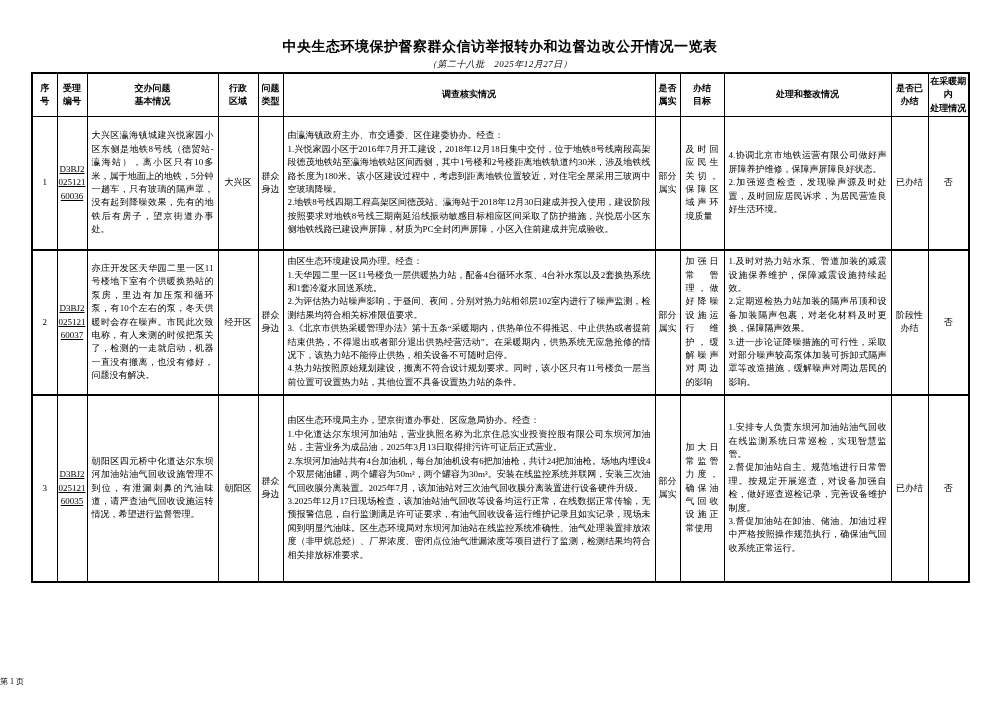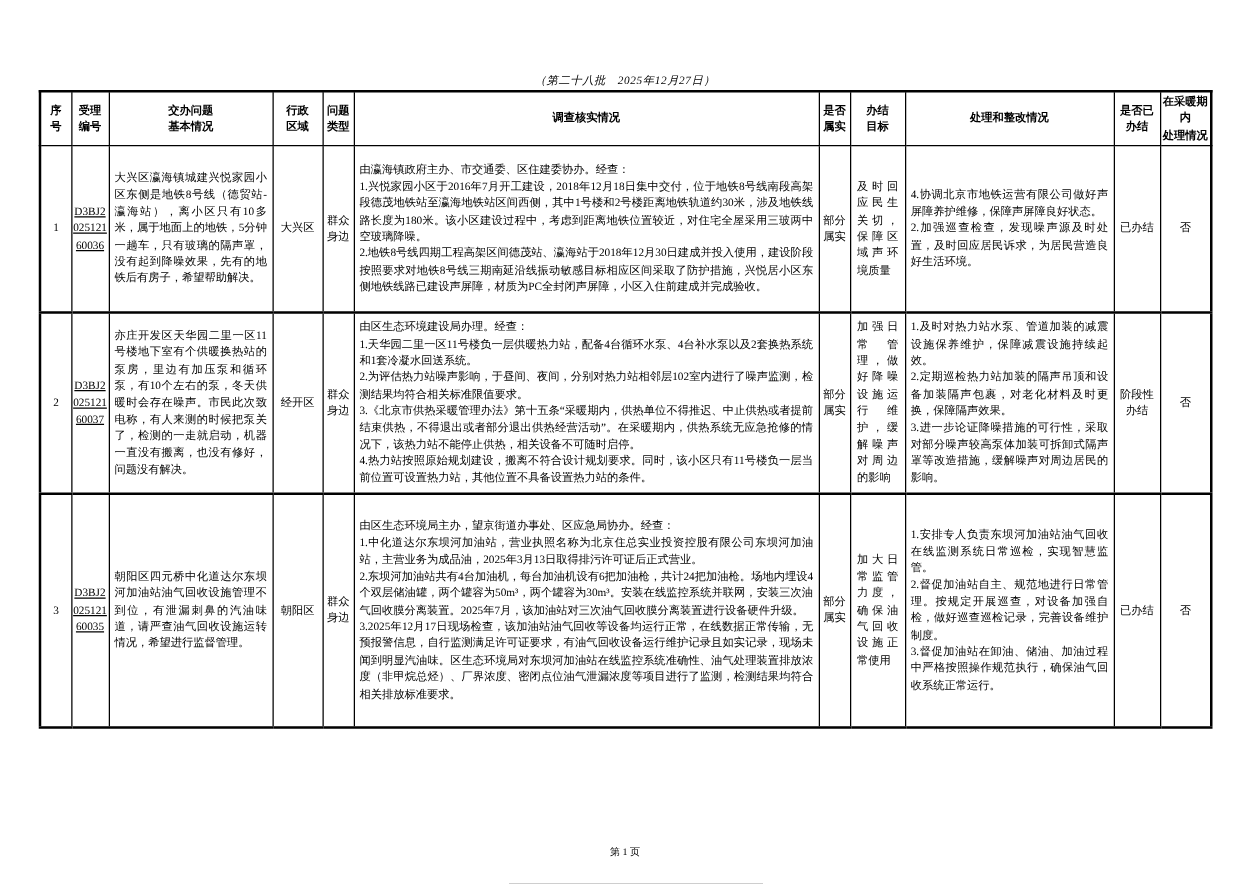--- a/index.html
+++ b/index.html
@@ -67,28 +67,28 @@
     word-break: break-all;
   }
   td.goal {
     text-align: justify;
     padding: 2px 5px;
     word-break: break-all;
   }
   .footer {
     position: absolute;
     top: 676px; left: 0; width: 100%;
-    text-align: center;
     font-size: 8px;
   }
 </style>
 </head>
 <body>
 
 <div class="page">
+  <div class="title">中央生态环境保护督察群众信访举报转办和边督边改公开情况一览表</div>
   <div class="subtitle">（第二十八批　2025年12月27日）</div>
 
   <table class="grid">
     <colgroup>
       <col style="width:25px">
         <col style="width:30px">
         <col style="width:131px">
       <col style="width:40px">
         <col style="width:25px">
         <col style="width:372px">
@@ -119,21 +119,21 @@
         <th>是否已
 办结</th>
         <th>在采暖期内
 处理情况</th>
       </tr>
     </thead>
     <tbody>
       <tr class="r1">
         <td class="center">1</td>
         <td class="case">D3BJ202512160036</td>
-        <td class="text">大兴区瀛海镇城建兴悦家园小区东侧是地铁8号线（德贸站-瀛海站），离小区只有10多米，属于地面上的地铁，5分钟一趟车，只有玻璃的隔声罩，没有起到降噪效果，先有的地铁后有房子，希望帮助解决。</td>
+        <td class="text">大兴区瀛海镇城建兴悦家园小区东侧是地铁8号线（德贸站-瀛海站），离小区只有10多米，属于地面上的地铁，5分钟一趟车，只有玻璃的隔声罩，没有起到降噪效果，先有的地铁后有房子，望京街道办事处。</td>
         <td class="center">大兴区</td>
         <td class="center">群众身边</td>
         <td class="text">由瀛海镇政府主办、市交通委、区住建委协办。经查：
 1.兴悦家园小区于2016年7月开工建设，2018年12月18日集中交付，位于地铁8号线南段高架段德茂地铁站至瀛海地铁站区间西侧，其中1号楼和2号楼距离地铁轨道约30米，涉及地铁线路长度为180米。该小区建设过程中，考虑到距离地铁位置较近，对住宅全屋采用三玻两中空玻璃降噪。
 2.地铁8号线四期工程高架区间德茂站、瀛海站于2018年12月30日建成并投入使用，建设阶段按照要求对地铁8号线三期南延沿线振动敏感目标相应区间采取了防护措施，兴悦居小区东侧地铁线路已建设声屏障，材质为PC全封闭声屏障，小区入住前建成并完成验收。</td>
         <td class="center">部分属实</td>
         <td class="goal">及时回应民生关切，保障区域声环境质量</td>
         <td class="text">4.协调北京市地铁运营有限公司做好声屏障养护维修，保障声屏障良好状态。
 2.加强巡查检查，发现噪声源及时处置，及时回应居民诉求，为居民营造良好生活环境。</td>
         <td class="center">已办结</td>

